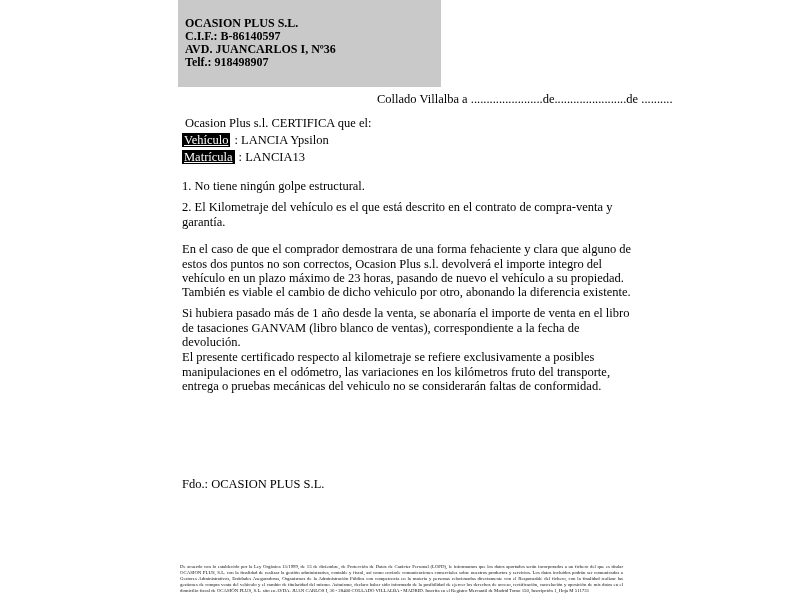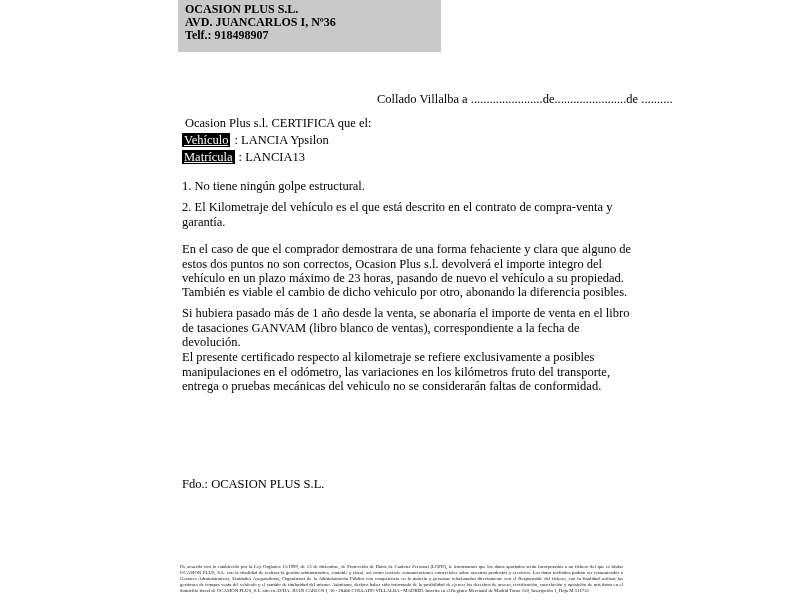--- a/index.html
+++ b/index.html
@@ -10,23 +10,23 @@
     width: 800px;
     height: 600px;
     background: #ffffff;
     overflow: hidden;
   }
   .company-box {
     position: absolute;
     left: 178px;
     top: 0;
     width: 263px;
-    height: 52px;
+    height: 87px;
     background: #c9c9c9;
-    padding: 3px 0 0 7px;
+    padding: 17px 0 0 7px;
   }
   .company-box div {
     font-weight: bold;
     font-size: 12px;
     line-height: 13px;
     white-space: nowrap;
   }
   .dateline {
     position: absolute;
     left: 377px;
@@ -83,41 +83,42 @@
     color: #111111;
   }
 </style>
 </head>
 <body>
 
 <div id="page">
 
   <div class="company-box">
     <div>OCASION PLUS S.L.</div>
+    <div>C.I.F.: B-86140597</div>
     <div>AVD. JUANCARLOS I, Nº36</div>
     <div>Telf.: 918498907</div>
   </div>
 
   <div class="dateline">Collado Villalba a .......................de.......................de ..........</div>
 
   <div class="certify-intro">Ocasion Plus s.l. CERTIFICA que el:</div>
 
   <div class="field-line" style="top:133px;">
     <span class="hl">Vehículo</span><span class="val">: LANCIA Ypsilon</span>
   </div>
 
   <div class="field-line" style="top:150px;">
     <span class="hl">Matrícula</span><span class="val">: LANCIA13</span>
   </div>
 
   <div class="point" style="top:179px;">1. No tiene ningún golpe estructural.</div>
   <div class="point" style="top:200px;">2. El Kilometraje del vehículo es el que está descrito en el contrato de compra-venta y garantía.</div>
 
   <div class="para" style="top:242px;">En el caso de que el comprador demostrara de una forma fehaciente y clara que alguno de estos dos puntos no son correctos, Ocasion Plus s.l. devolverá el importe integro del vehículo en un plazo máximo de 23 horas, pasando de nuevo el vehículo a su propiedad.</div>
-  <div class="para" style="top:285px;">También es viable el cambio de dicho vehiculo por otro, abonando la diferencia posibles.</div>
+  <div class="para" style="top:285px;">También es viable el cambio de dicho vehiculo por otro, abonando la diferencia existente.</div>
   <div class="para" style="top:306px;">Si hubiera pasado más de 1 año desde la venta, se abonaría el importe de venta en el libro de tasaciones GANVAM (libro blanco de ventas), correspondiente a la fecha de devolución.</div>
   <div class="para" style="top:350px;">El presente certificado respecto al kilometraje se refiere exclusivamente a posibles manipulaciones en el odómetro, las variaciones en los kilómetros fruto del transporte, entrega o pruebas mecánicas del vehiculo no se considerarán faltas de conformidad.</div>
 
   <div class="signature">Fdo.: OCASION PLUS S.L.</div>
 
   <div class="legal">De acuerdo con lo establecido por la Ley Orgánica 15/1999, de 13 de diciembre, de Protección de Datos de Carácter Personal (LOPD), le informamos que los datos aportados serán incorporados a un fichero del que es titular OCASION PLUS, S.L. con la finalidad de realizar la gestión administrativa, contable y fiscal, así como enviarle comunicaciones comerciales sobre nuestros productos y servicios. Los datos incluidos podrán ser comunicados a Gestores Administrativos, Entidades Aseguradoras, Organismos de la Administración Pública con competencia en la materia y personas relacionadas directamente con el Responsable del fichero, con la finalidad realizar las gestiones de compra venta del vehículo y el cambio de titularidad del mismo. Asimismo, declaro haber sido informado de la posibilidad de ejercer los derechos de acceso, rectificación, cancelación y oposición de mis datos en el domicilio fiscal de OCASIÓN PLUS, S.L. sito en AVDA. JUAN CARLOS I, 36 - 28400 COLLADO VILLALBA - MADRID. Inscrita en el Registro Mercantil de Madrid Tomo 150, Inscripción 1, Hoja M 511731</div>
 
 </div>
 
 </body></html>

